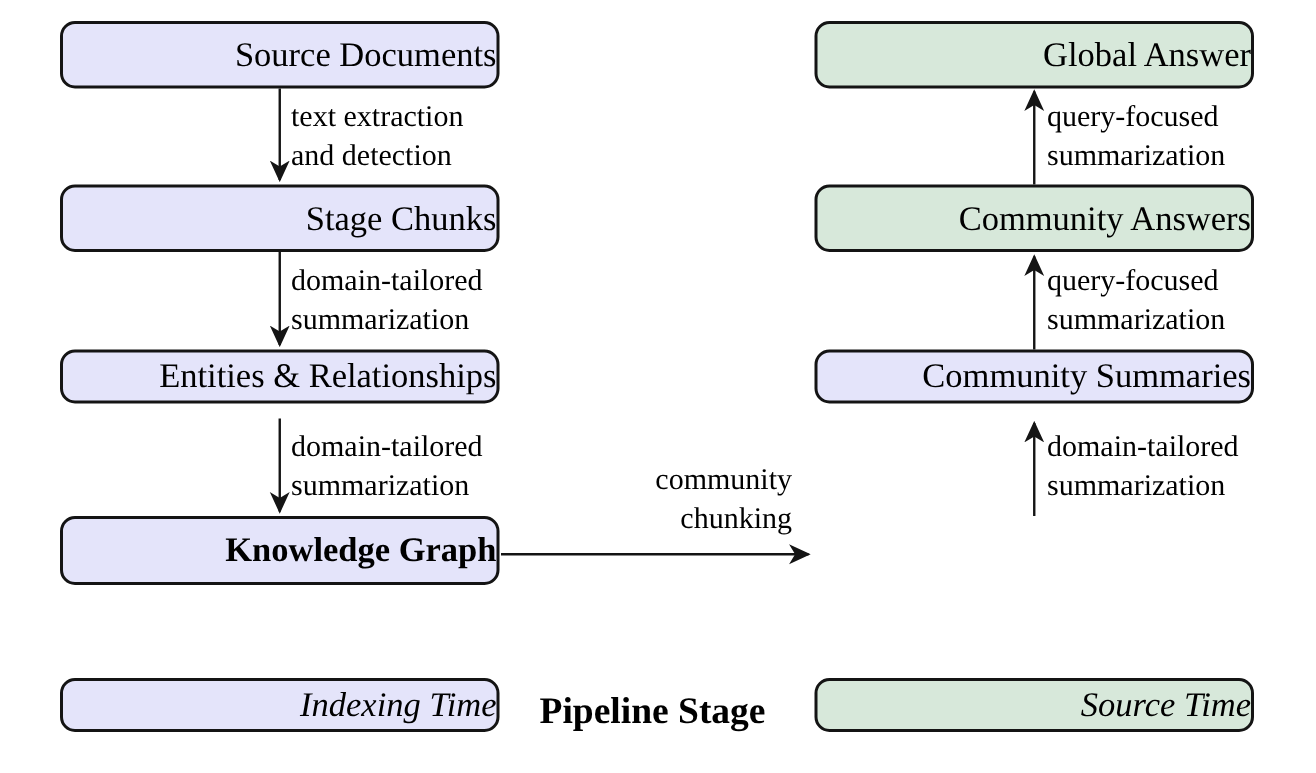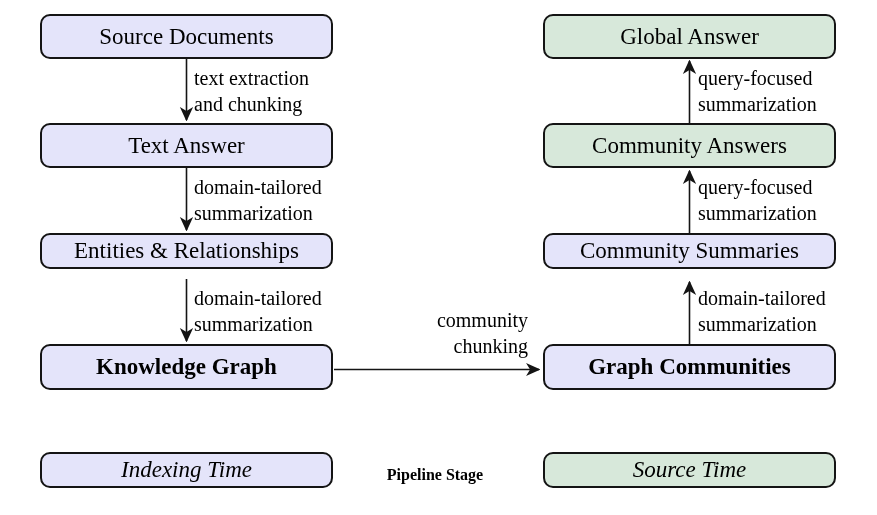--- a/index.html
+++ b/index.html
@@ -20,21 +20,21 @@
   }
   .arrows{
     position:absolute;left:0;top:0;width:877px;height:515px;
     color:var(--border);
     pointer-events:none;
   }
   .node{
     position:absolute;
     border:2px solid var(--border);
     border-radius:10px;
-    display:flex;align-items:center;justify-content:center;
+    display:flex;align-items:center;justify-content:flex-end;
     font-size:23px;
     box-sizing:border-box;
     white-space:nowrap;
   }
   .node.indexing{background:var(--indexing-fill);}
   .node.query{background:var(--query-fill);}
   .col-left{left:40px;width:293px;}
   .col-right{left:543px;width:293px;}
   .row-1{top:14px;height:45px;}
   .row-2{top:123px;height:45px;}
@@ -52,21 +52,21 @@
   .el-left-3{left:194px;top:285px;}
   .el-right-1{left:698px;top:285px;}
   .el-right-2{left:698px;top:174px;}
   .el-right-3{left:698px;top:65px;}
   .el-horizontal{left:348px;top:307px;width:180px;text-align:right;}
   .legend-box{font-style:italic;}
   .legend-title{
     position:absolute;
     left:333px;top:452px;width:204px;height:46px;
     display:flex;align-items:center;justify-content:center;
-    font-weight:bold;font-size:16px;
+    font-weight:bold;font-size:25px;
     white-space:nowrap;
   }
 </style>
 </head>
 <body>
 
 <div class="stage">
 
   <svg class="arrows" viewBox="0 0 877 515" xmlns="http://www.w3.org/2000/svg">
     <defs>
@@ -82,45 +82,42 @@
       <line x1="689.5" y1="344" x2="689.5" y2="282" marker-end="url(#arrowhead)"></line>
       <line x1="689.5" y1="233" x2="689.5" y2="171" marker-end="url(#arrowhead)"></line>
       <line x1="689.5" y1="123" x2="689.5" y2="61" marker-end="url(#arrowhead)"></line>
     </g>
   </svg>
 
   <div class="node indexing col-left row-1">
     <span>Source Documents</span>
   </div>
   <div class="node indexing col-left row-2">
-    <span>Text Answer</span>
+    <span>Stage Chunks</span>
   </div>
   <div class="node indexing col-left row-3">
     <span>Entities &amp; Relationships</span>
   </div>
   <div class="node indexing col-left row-4">
     <span>Knowledge Graph</span>
   </div>
 
-  <div class="node indexing col-right row-4">
-    <span>Graph Communities</span>
-  </div>
   <div class="node indexing col-right row-3">
     <span>Community Summaries</span>
   </div>
   <div class="node query col-right row-2">
     <span>Community Answers</span>
   </div>
   <div class="node query col-right row-1">
     <span>Global Answer</span>
   </div>
 
   <div class="edge-label el-left-1">
     <span>text extraction</span>
-    <span>and chunking</span>
+    <span>and detection</span>
   </div>
   <div class="edge-label el-left-2">
     <span>domain-tailored</span>
     <span>summarization</span>
   </div>
   <div class="edge-label el-left-3">
     <span>domain-tailored</span>
     <span>summarization</span>
   </div>
 

